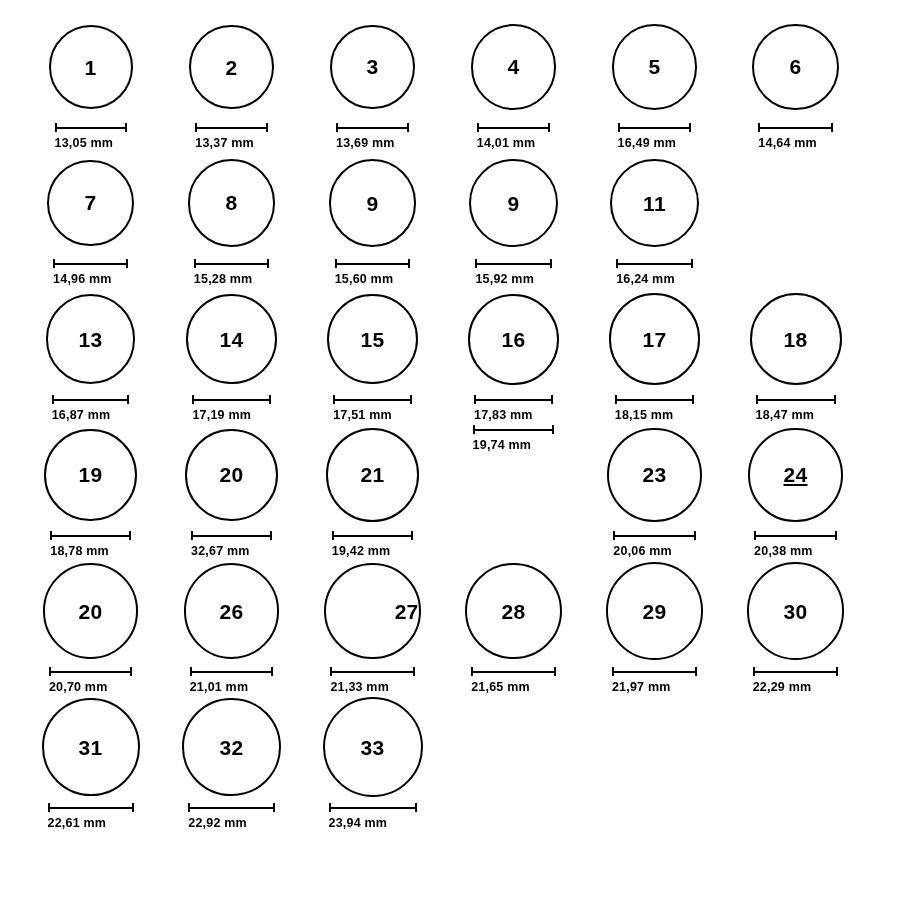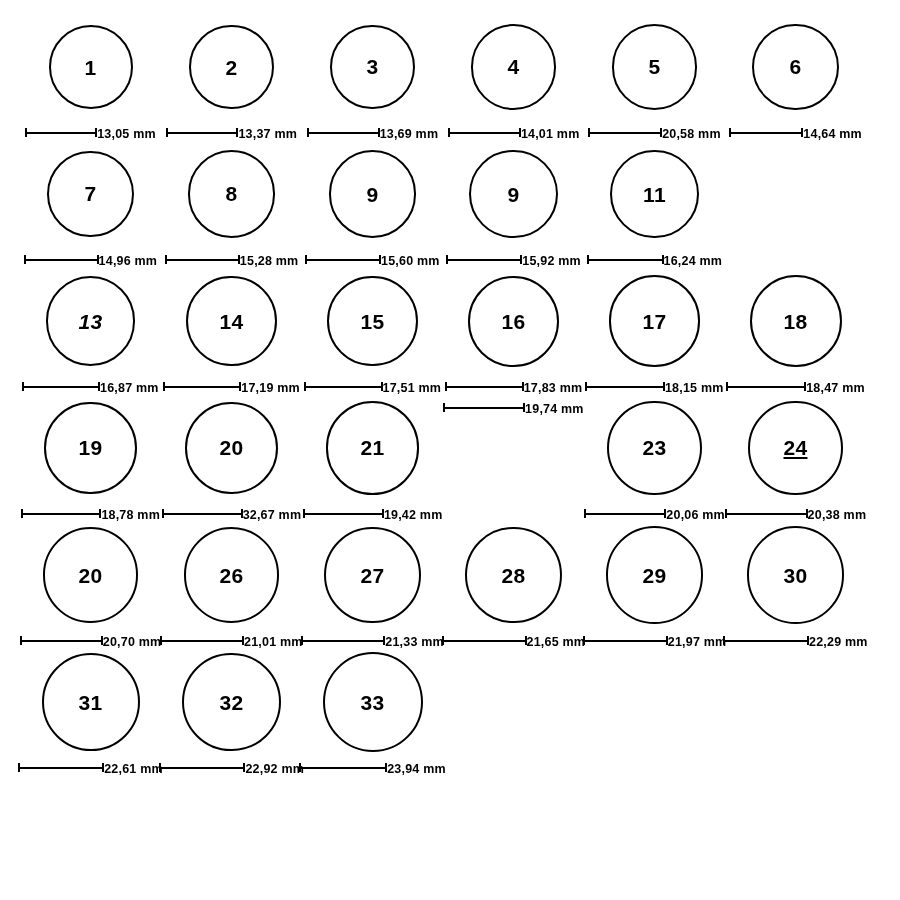--- a/index.html
+++ b/index.html
@@ -50,21 +50,21 @@
     background: #ffffff;
   }
   .ring-number {
     font-weight: bold;
     font-size: 21px;
     line-height: 1;
     letter-spacing: 0.3px;
   }
   .measure {
     display: flex;
-    align-items: center;
+    flex-direction: column;
     margin-top: 3px;
   }
   .caliper {
     position: relative;
     height: 9px;
     display: block;
   }
   .caliper .bar {
     position: absolute;
     top: 4px;
@@ -161,21 +161,21 @@
           <div class="ring-circle" style="width: 85.9px; height: 85.9px;">
             <span class="ring-number">5</span>
           </div>
         </div>
         <div class="measure">
           <span class="caliper" style="width: 73.9px;">
             <span class="bar"></span>
             <span class="tick-left"></span>
             <span class="tick-right"></span>
           </span>
-          <div class="size-label">20,58 mm</div>
+          <div class="size-label">16,49 mm</div>
         </div>
       </div>
       <div class="ring-cell">
         <div class="circle-wrap">
           <div class="ring-circle" style="width: 86.3px; height: 86.3px;">
             <span class="ring-number">6</span>
           </div>
         </div>
         <div class="measure">
           <span class="caliper" style="width: 74.3px;">
@@ -260,21 +260,21 @@
             <span class="tick-left"></span>
             <span class="tick-right"></span>
           </span>
           <div class="size-label">16,24 mm</div>
         </div>
       </div>
     </div>
     <div class="chart-row">
       <div class="ring-cell">
         <div class="circle-wrap">
-          <div class="ring-circle" style="width: 89.6px; height: 89.6px; font-style: italic;">
+          <div class="ring-circle" style="width: 89.6px; height: 89.6px;">
             <span class="ring-number">13</span>
           </div>
         </div>
         <div class="measure">
           <span class="caliper" style="width: 77.6px;">
             <span class="bar"></span>
             <span class="tick-left"></span>
             <span class="tick-right"></span>
           </span>
           <div class="size-label">16,87 mm</div>
@@ -469,21 +469,21 @@
           <span class="caliper" style="width: 83.7px;">
             <span class="bar"></span>
             <span class="tick-left"></span>
             <span class="tick-right"></span>
           </span>
           <div class="size-label">21,01 mm</div>
         </div>
       </div>
       <div class="ring-cell">
         <div class="circle-wrap">
-          <div class="ring-circle" style="width: 96.2px; height: 96.2px;">
+          <div class="ring-circle" style="width: 96.2px; height: 96.2px; justify-content: flex-end;">
             <span class="ring-number">27</span>
           </div>
         </div>
         <div class="measure">
           <span class="caliper" style="width: 84.2px;">
             <span class="bar"></span>
             <span class="tick-left"></span>
             <span class="tick-right"></span>
           </span>
           <div class="size-label">21,33 mm</div>

